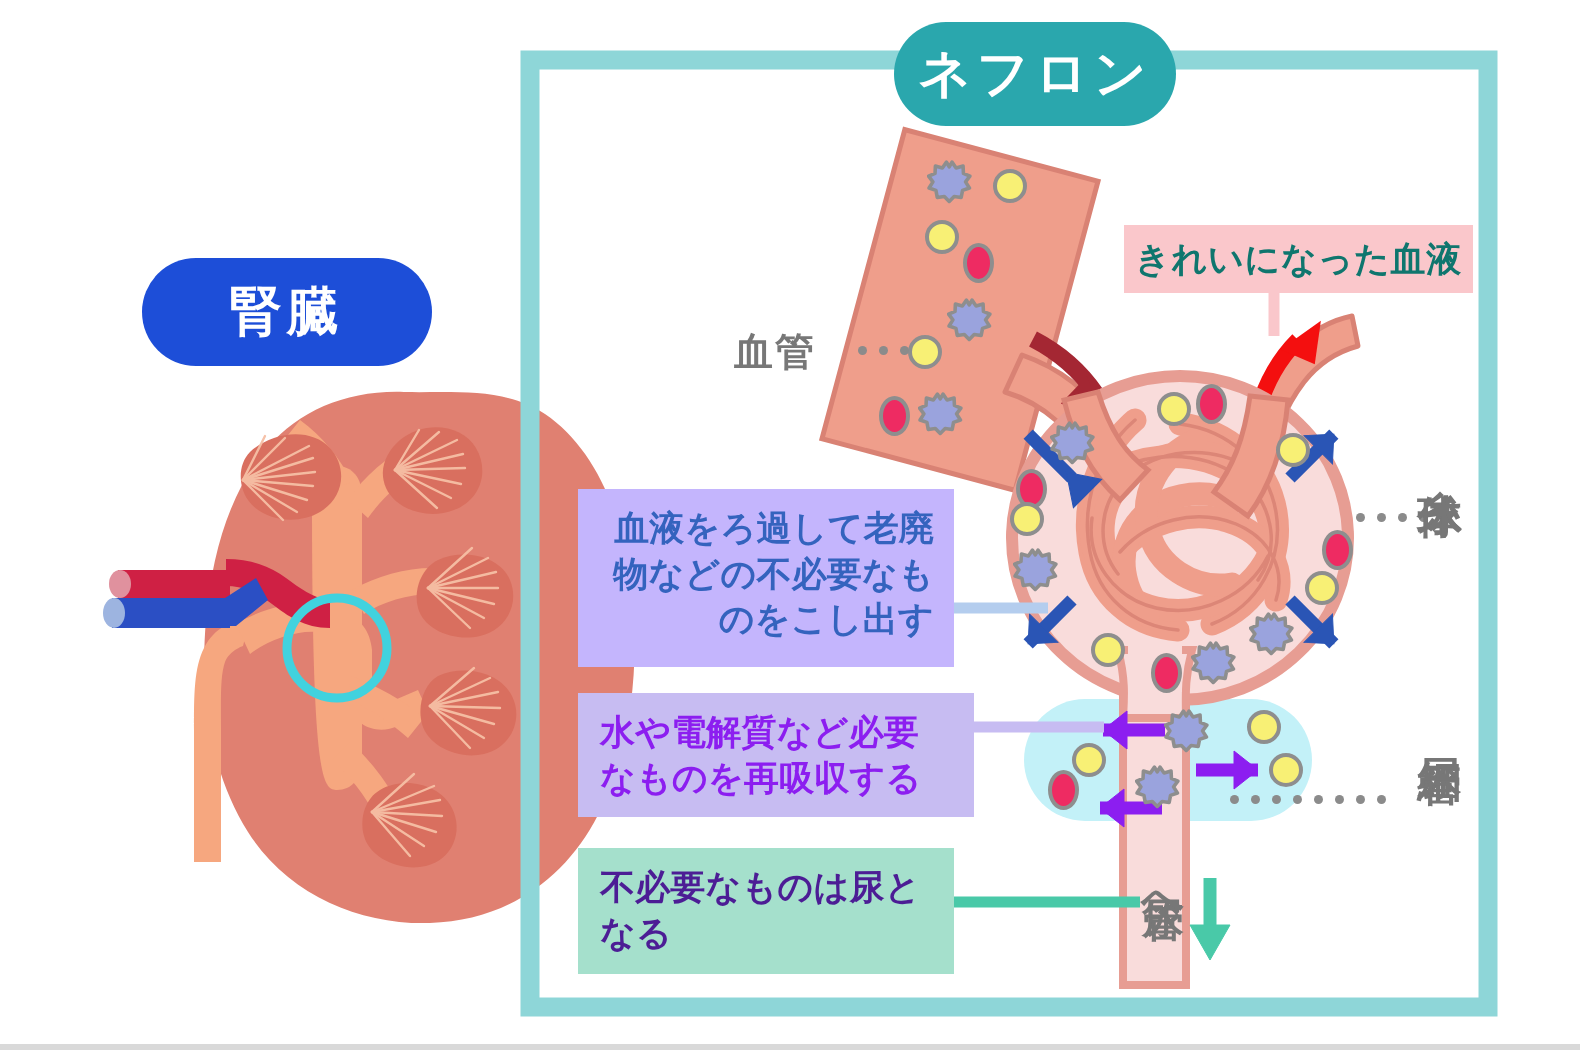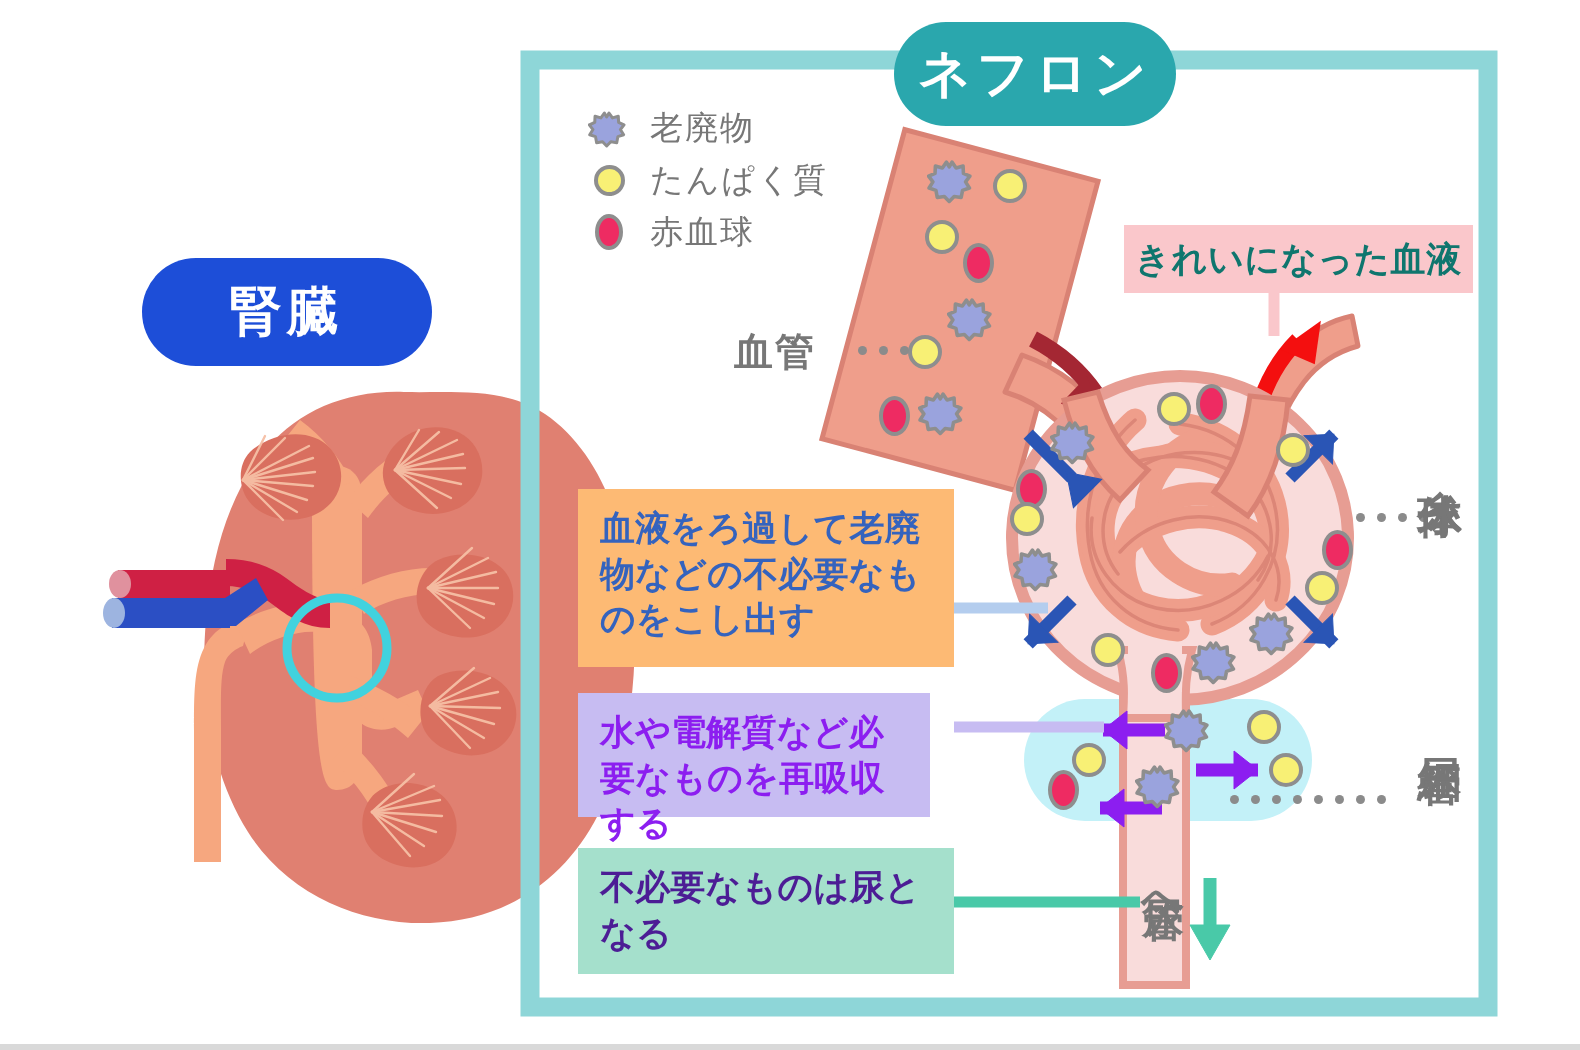--- a/index.html
+++ b/index.html
@@ -96,26 +96,27 @@
     padding: 16px 20px 14px 22px;
     font-size: 35px;
     line-height: 1.30;
     font-weight: bold;
     letter-spacing: 0.005em;
     z-index: 36;
   }
   #box-filter {
     left: 578px; top: 489px;
     width: 376px; height: 178px;
-    background: #fdba74;
+    background: #c4b5fd;
     color: #3463be;
+    text-align: right;
   }
   #box-reabsorb {
     left: 578px; top: 693px;
-    width: 352px; height: 124px;
+    width: 396px; height: 124px;
     background: #c7bcf2;
     color: #8c1ef0;
   }
   #box-urine {
     left: 578px; top: 848px;
     width: 376px; height: 126px;
     background: #a5e0cc;
     color: #4c1d95;
   }
   #label-clean-blood {
@@ -459,42 +460,20 @@
     </g>
   </svg>
 
   <div class="badge" id="badge-nephron">
     <span>ネフロン</span>
   </div>
   <div class="badge" id="badge-kidney">
     <span>腎臓</span>
   </div>
 
-  <div id="legend">
-    <div class="legend-row">
-      <span class="legend-swatch">
-        <svg width="42" height="42" viewBox="-28 -28 56 56">
-            <use href="#star-glyph"></use>
-          </svg>
-      </span>
-      <span class="legend-label">老廃物</span>
-    </div>
-    <div class="legend-row">
-      <span class="legend-swatch">
-        <span class="p-protein" style="display:block;width:31px;height:31px;"></span>
-      </span>
-      <span class="legend-label">たんぱく質</span>
-    </div>
-    <div class="legend-row">
-      <span class="legend-swatch">
-        <span class="p-rbc" style="display:block;width:28px;height:36px;"></span>
-      </span>
-      <span class="legend-label">赤血球</span>
-    </div>
-  </div>
 
   <div class="infobox" id="box-filter">血液をろ過して老廃物などの不必要なものをこし出す</div>
   <div class="infobox" id="box-reabsorb">水や電解質など必要なものを再吸収する</div>
   <div class="infobox" id="box-urine">不必要なものは尿となる</div>
 
   <div id="label-clean-blood">きれいになった血液</div>
 
   <div class="plain-label" id="label-vessel">血管</div>
   <div class="plain-label" id="label-glomerulus">糸球体</div>
   <div class="plain-label" id="label-tubule">尿細管</div>

